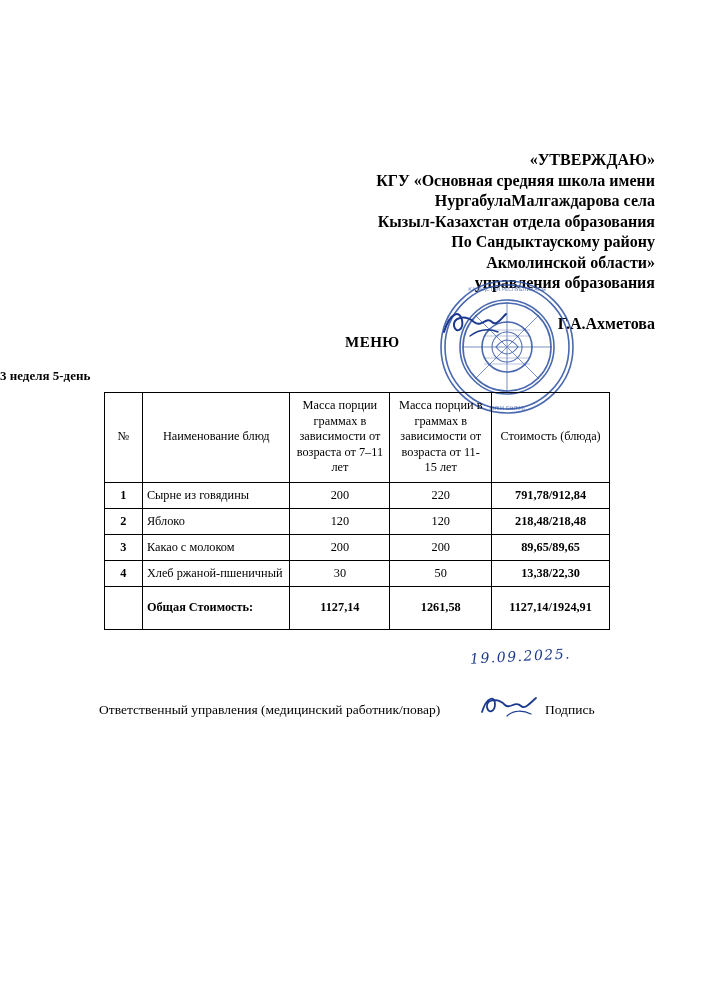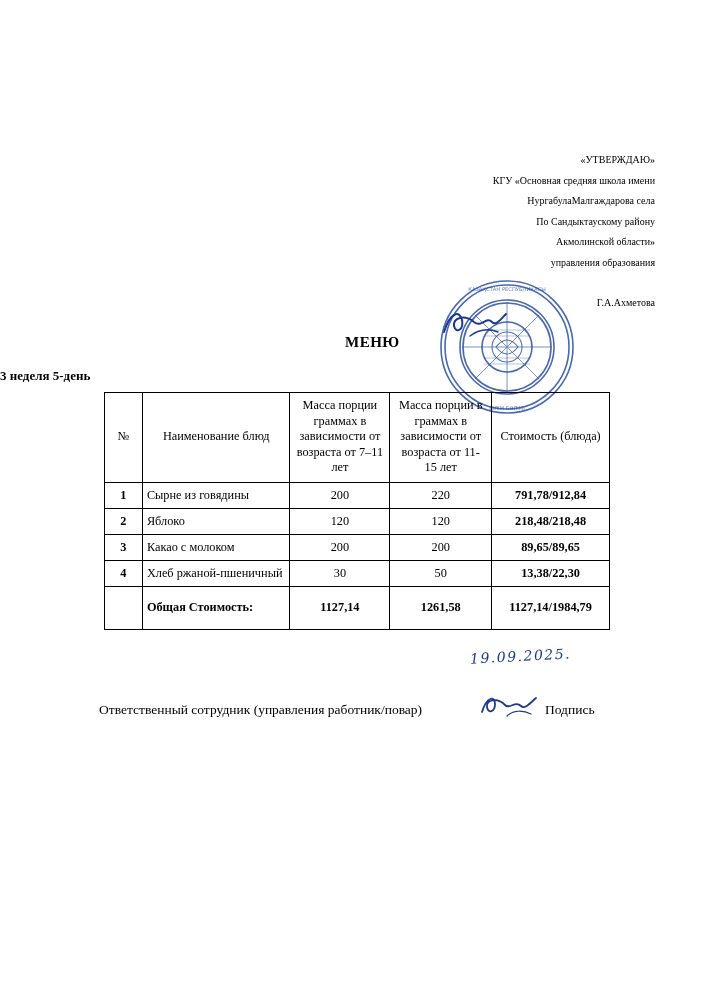--- a/index.html
+++ b/index.html
@@ -23,22 +23,23 @@
     background: #ffffff;
   }
 
   
   .approval {
     position: absolute;
     right: 58px;
     top: 150px;
     width: 420px;
     text-align: right;
-    font-size: 10px;
+    font-size: 16px;
     line-height: 20.5px;
+    font-weight: bold;
   }
   .approval div {
     white-space: nowrap;
   }
   .approval .director-name {
     margin-top: 20px;
   }
 
   
   .stamp {
@@ -151,20 +152,21 @@
 </style>
 </head>
 <body>
 
 <div class="page">
 
   <div class="approval">
     <div>«УТВЕРЖДАЮ»</div>
     <div>КГУ «Основная средняя школа имени</div>
     <div>НургабулаМалгаждарова села</div>
+    <div>Кызыл-Казахстан отдела образования</div>
     <div>По Сандыктаускому району</div>
     <div>Акмолинской области»</div>
     <div>управления образования</div>
     <div class="director-name">Г.А.Ахметова</div>
   </div>
 
   <svg class="stamp" viewBox="0 0 138 138">
     <g fill="none" stroke="#2b4fa2" stroke-width="1.6" opacity="0.85">
       <circle cx="69" cy="69" r="66"></circle>
       <circle cx="69" cy="69" r="62"></circle>
@@ -241,28 +243,28 @@
           <td class="c-name">Хлеб ржаной-пшеничный</td>
           <td class="c-val">30</td>
           <td class="c-val">50</td>
           <td class="c-cost">13,38/22,30</td>
         </tr>
         <tr class="total">
           <td class="c-num"></td>
           <td class="c-name">Общая Стоимость:</td>
           <td class="c-val">1127,14</td>
           <td class="c-val">1261,58</td>
-          <td class="c-cost">1127,14/1984,79</td>
+          <td class="c-cost">1127,14/1924,91</td>
         </tr>
       </tbody>
     </table>
   </div>
 
   <div class="hand-date">19.09.2025.</div>
 
-  <div class="footer-line">Ответственный сотрудник (управления работник/повар)</div>
+  <div class="footer-line">Ответственный управления (медицинский работник/повар)</div>
   <svg class="footer-sign" viewBox="0 0 60 26">
     <path d="M3 20 C8 4, 16 4, 16 12 C16 20, 9 22, 8 15 C7 8, 18 5, 26 13 C31 18, 36 8, 42 14 C46 18, 52 10, 57 6" fill="none" stroke="#1b3a8f" stroke-width="1.8" stroke-linecap="round"></path>
     <path d="M28 24 C34 18, 44 18, 52 22" fill="none" stroke="#1b3a8f" stroke-width="1.2" stroke-linecap="round"></path>
   </svg>
   <div class="footer-podpis">Подпись</div>
 
 </div>
 
 </body></html>

